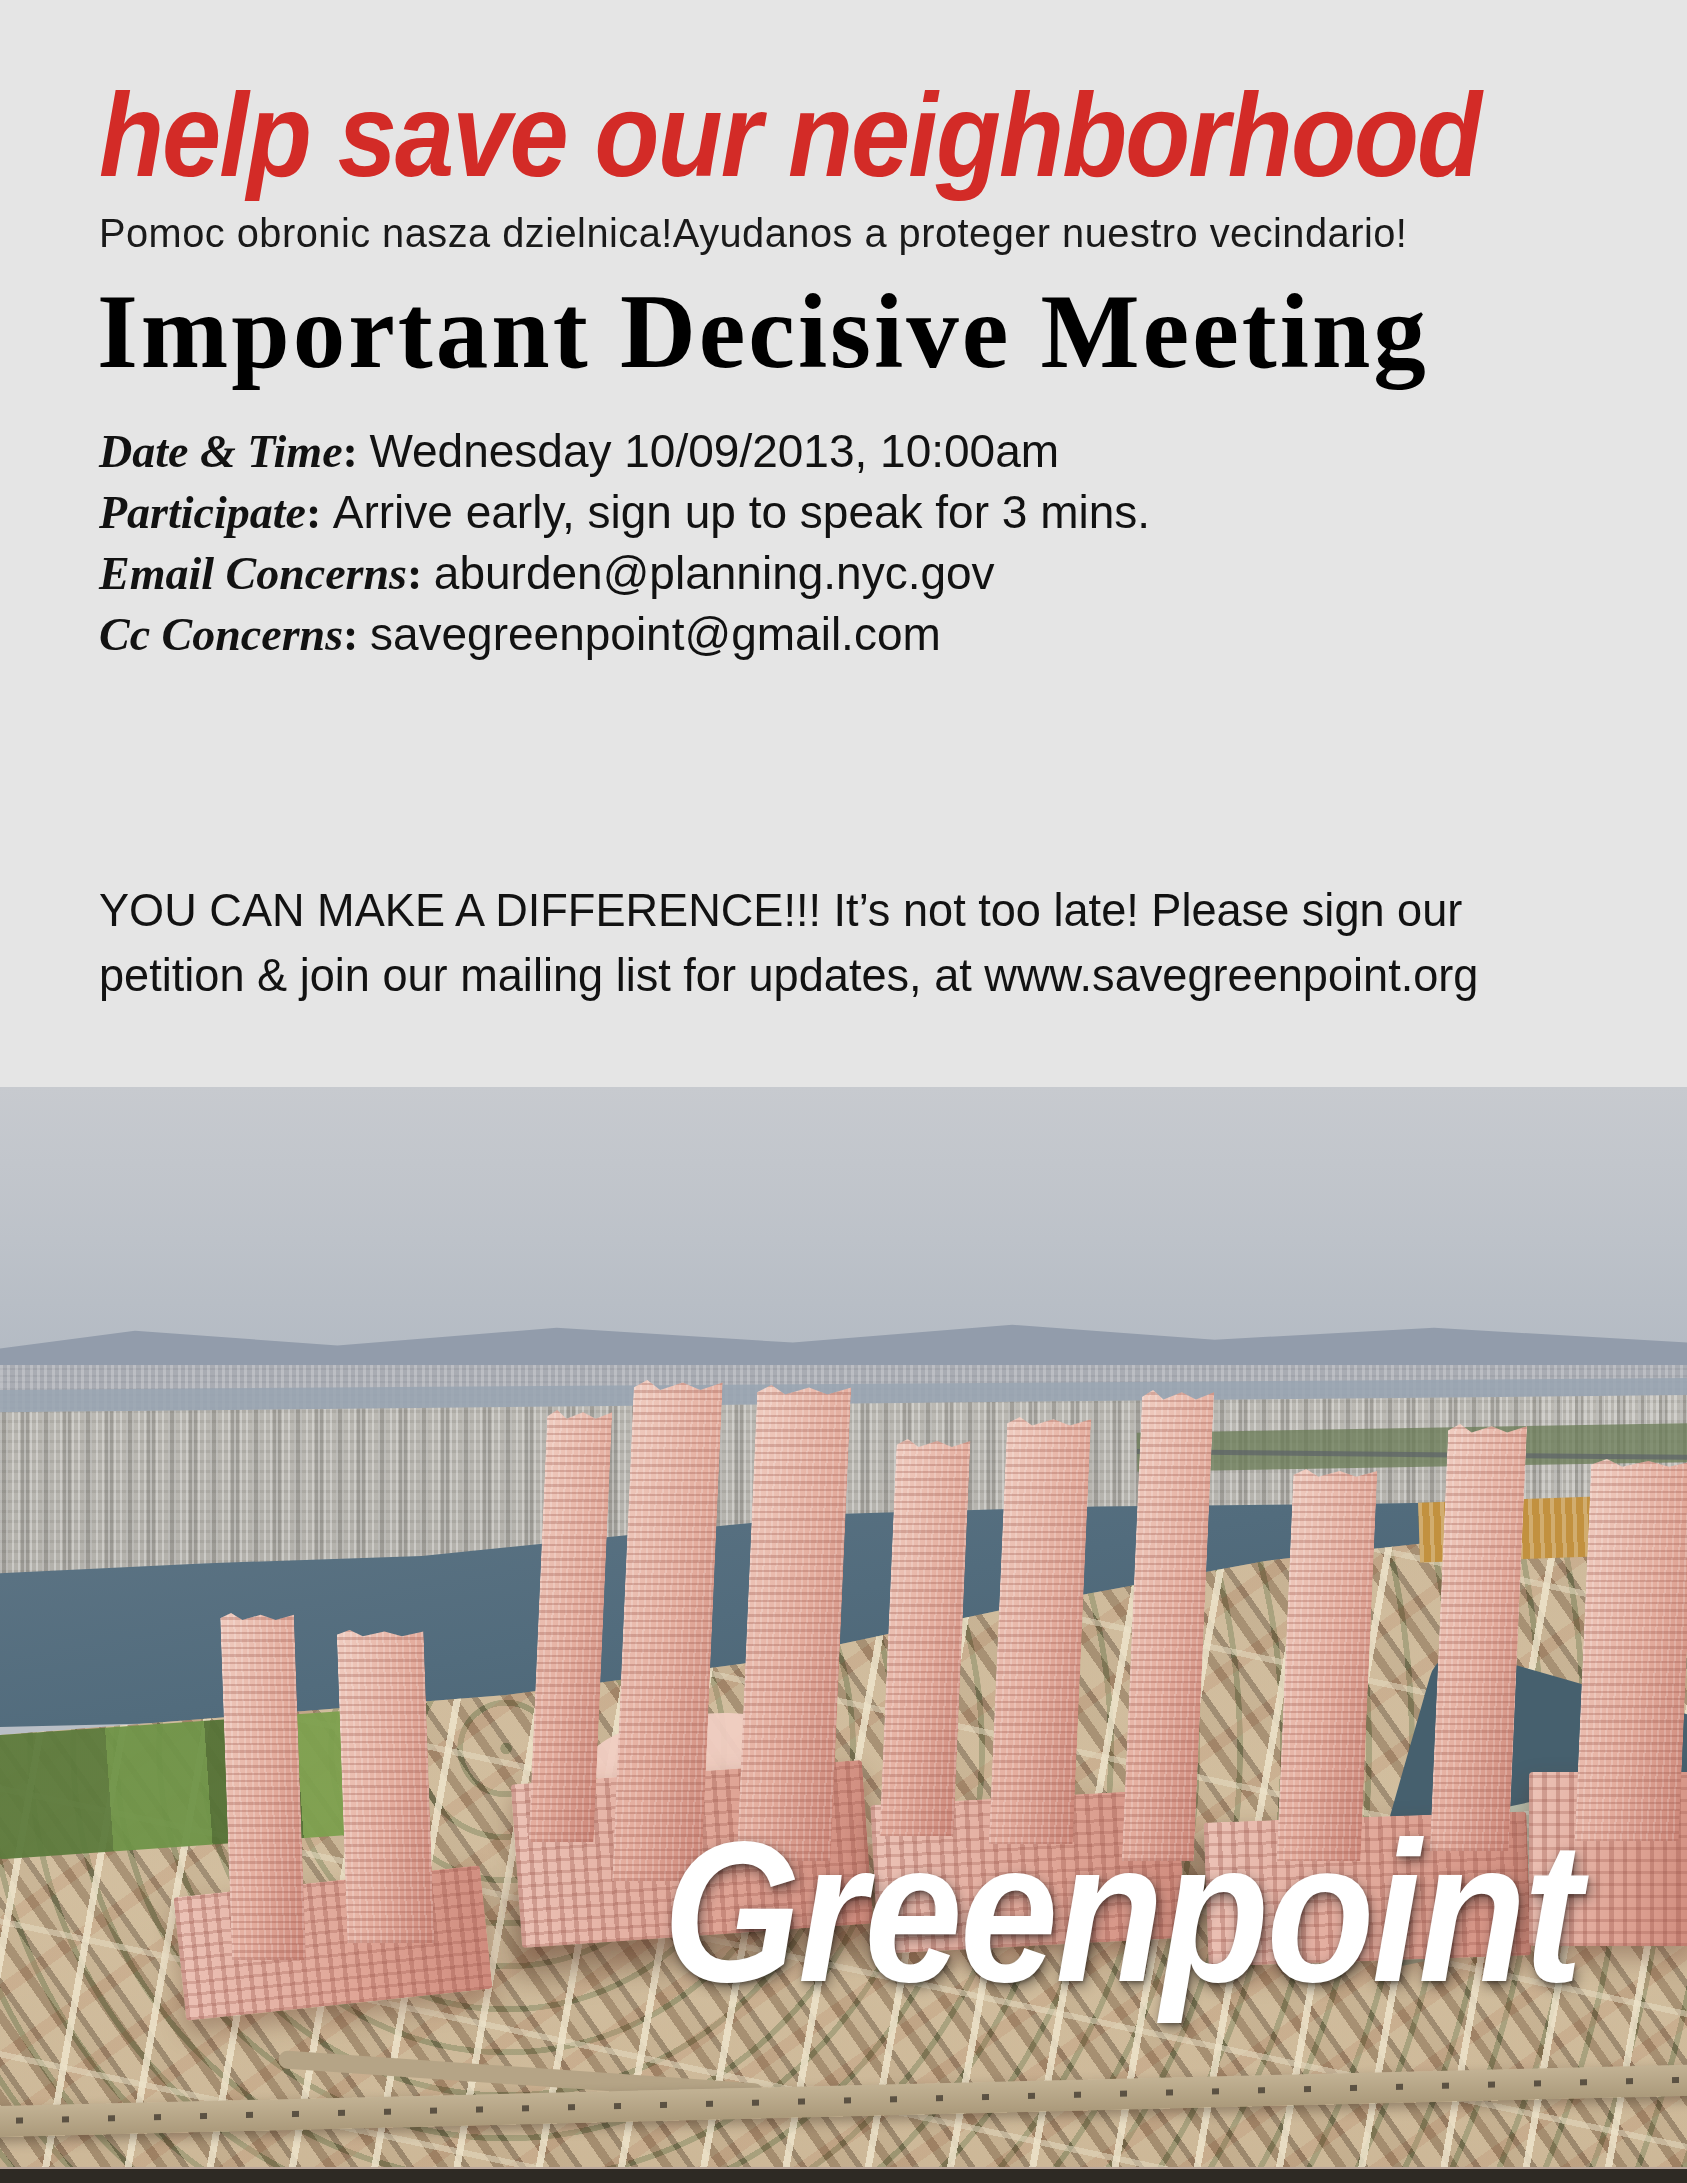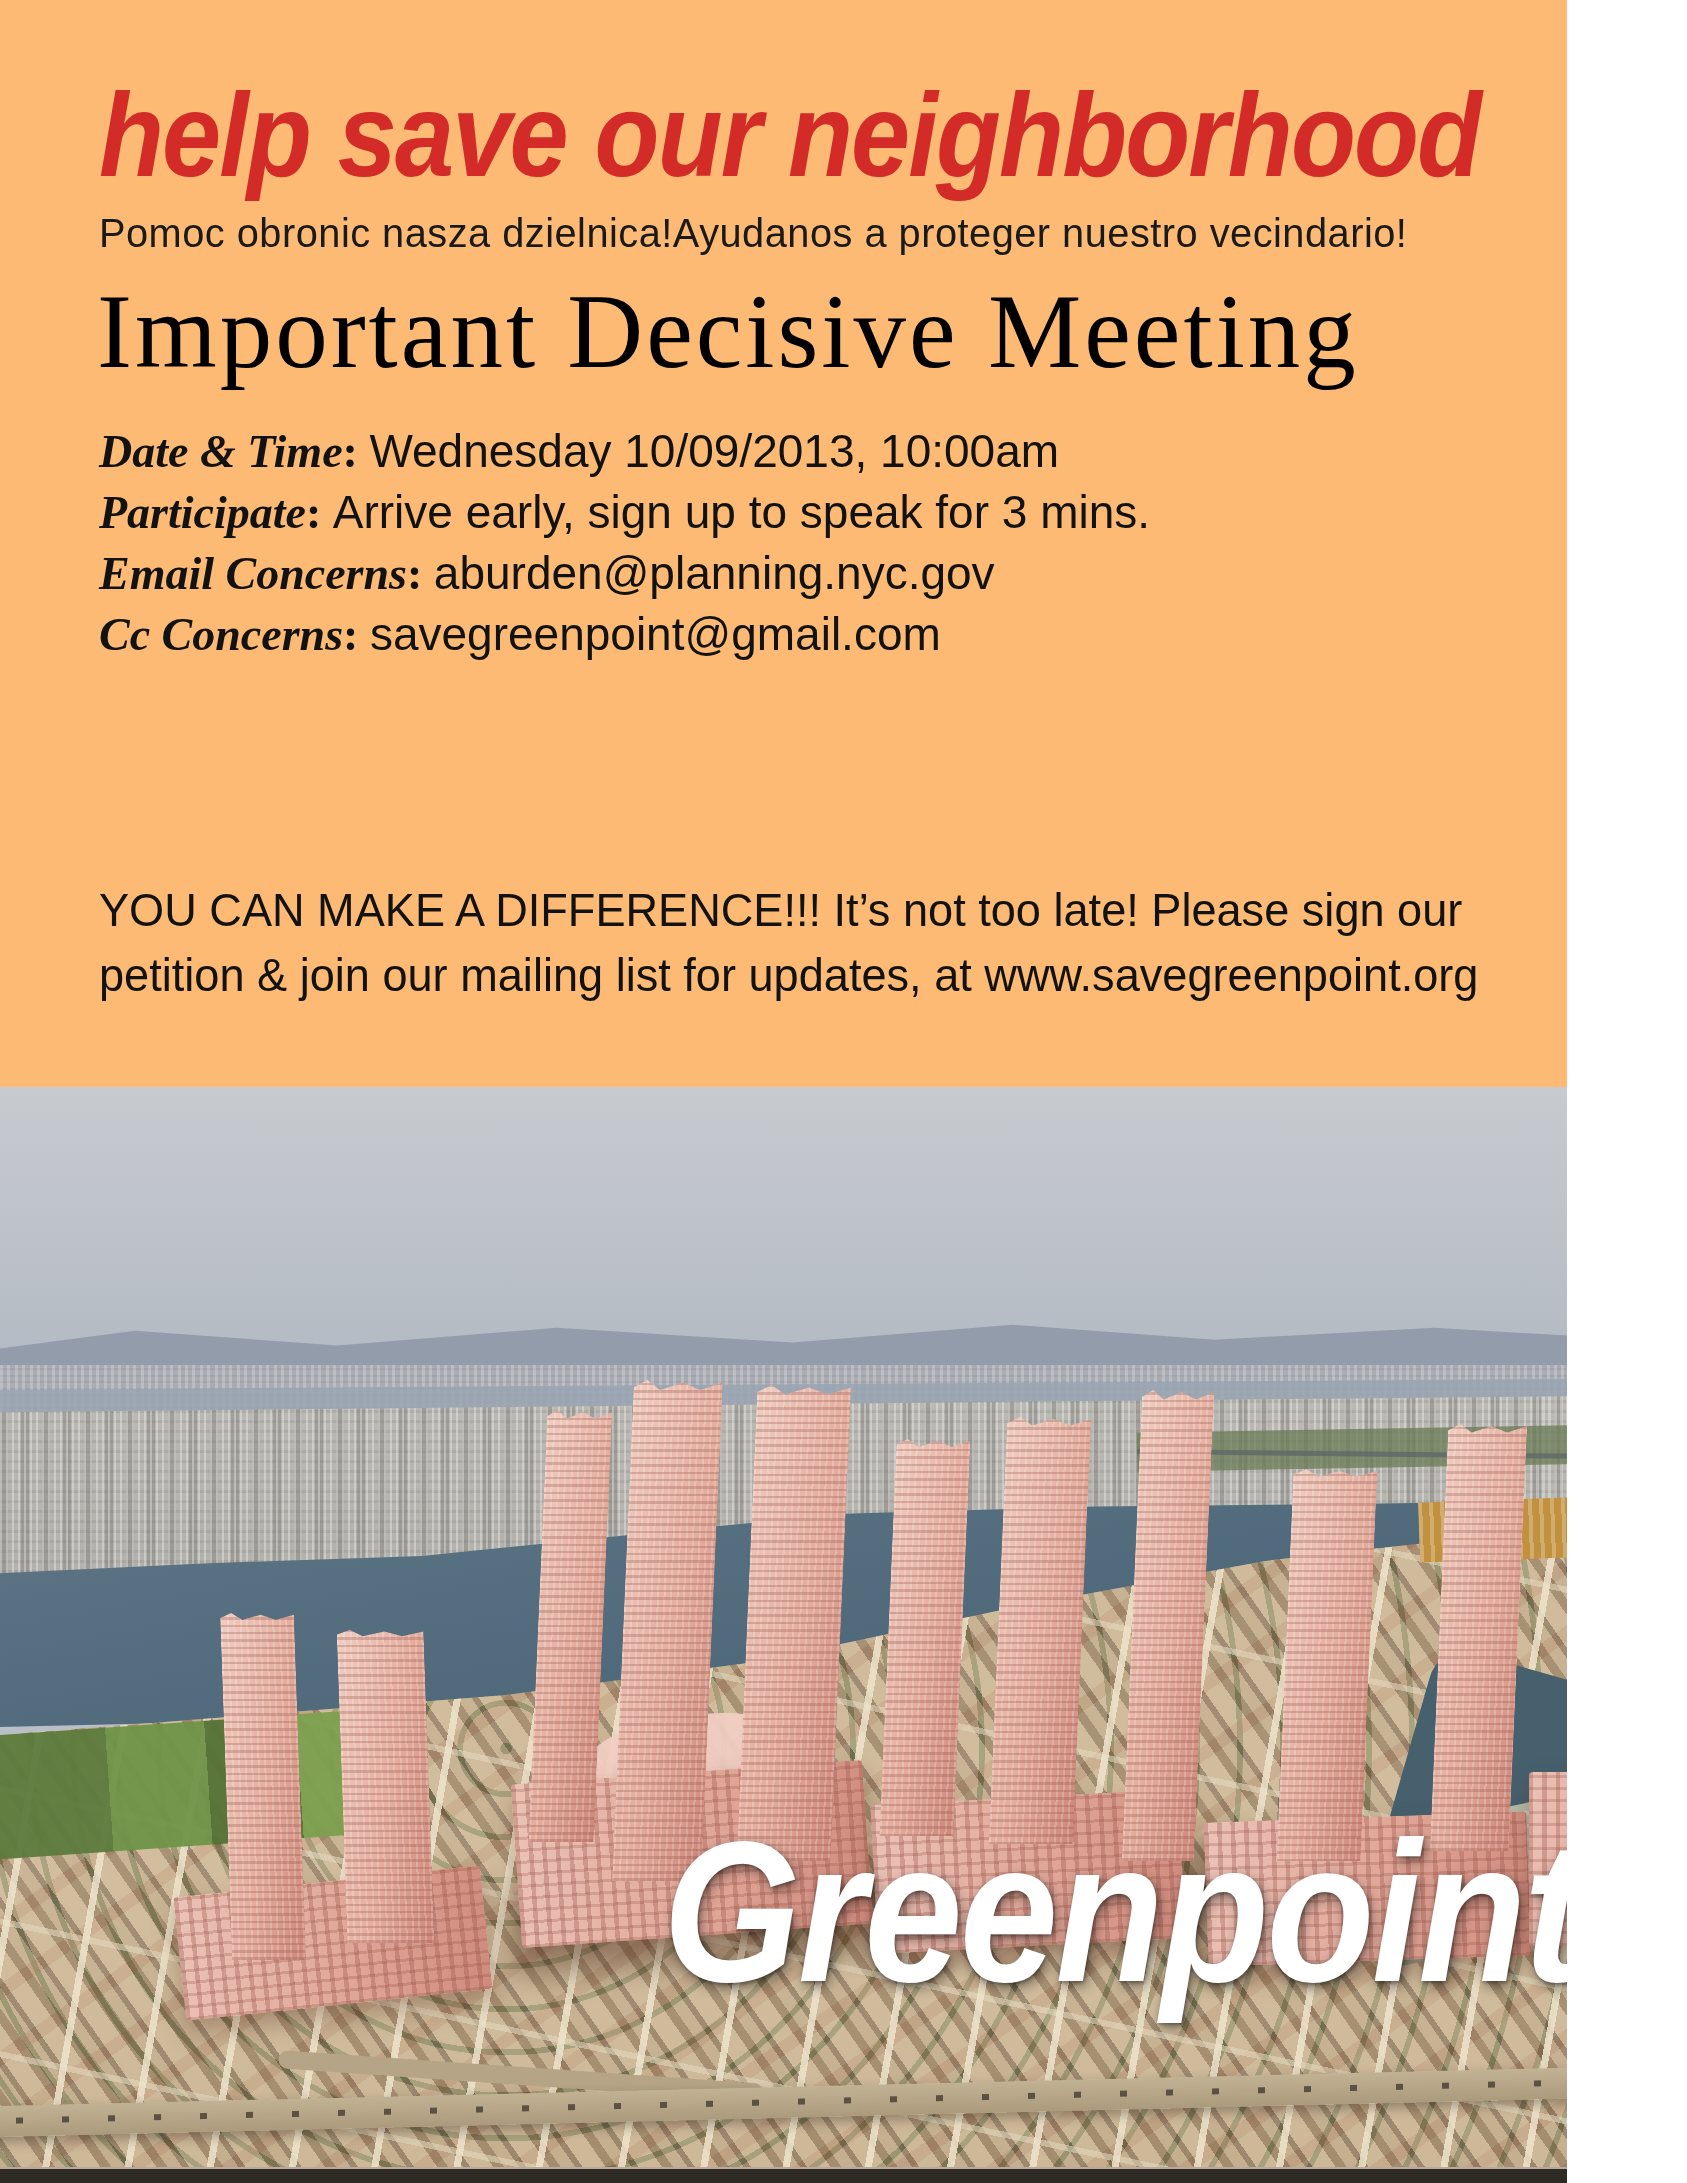--- a/index.html
+++ b/index.html
@@ -1,35 +1,35 @@
 <!DOCTYPE html>
 <html style="--red: #d32b27; --white: #ffffff;font-size:8px"><head>
 <meta charset="utf-8">
 <style>
   html,body{margin:0;padding:0;background:#ffffff;}
   #canvas{
-    position:relative;width:1567px;height:2183px;background:#fdba74;overflow:hidden;
+    position:relative;width:1687px;height:2183px;background:#e5e5e5;overflow:hidden;
     font-family:"Liberation Sans",sans-serif;color:#121212;
   }
   
   .headline{
     position:absolute;left:99px;top:73px;white-space:nowrap;
     font-family:"Liberation Sans",sans-serif;font-weight:bold;font-style:italic;
     font-size:118px;line-height:124px;letter-spacing:-2px;
     color:var(--red,#d32b27);
     transform:scaleX(.90);transform-origin:0 0;
   }
   .subtitle{
     position:absolute;left:99px;top:208px;white-space:nowrap;
     font-size:41px;line-height:50px;letter-spacing:0.5px;color:#1a1a1a;
     transform:scaleX(.97);transform-origin:0 0;
   }
   .title{
     position:absolute;left:97px;top:272px;margin:0;white-space:nowrap;
-    font-family:"Liberation Serif",serif;font-weight:normal;
+    font-family:"Liberation Serif",serif;font-weight:bold;
     font-size:105px;line-height:119px;letter-spacing:3px;color:#000;
   }
   .details{position:absolute;left:99px;top:421px;}
   .detail-line{white-space:nowrap;font-size:46px;line-height:60px;letter-spacing:0;}
   .seg-label{font-family:"Liberation Serif",serif;font-weight:bold;font-style:italic;}
   .seg-colon{font-family:"Liberation Serif",serif;font-weight:bold;}
   .seg-plain{font-family:"Liberation Sans",sans-serif;}
   .seg-italic{font-family:"Liberation Sans",sans-serif;font-style:italic;}
   .cta{position:absolute;left:99px;top:877px;}
   .cta-line{white-space:nowrap;font-size:47px;line-height:65px;

